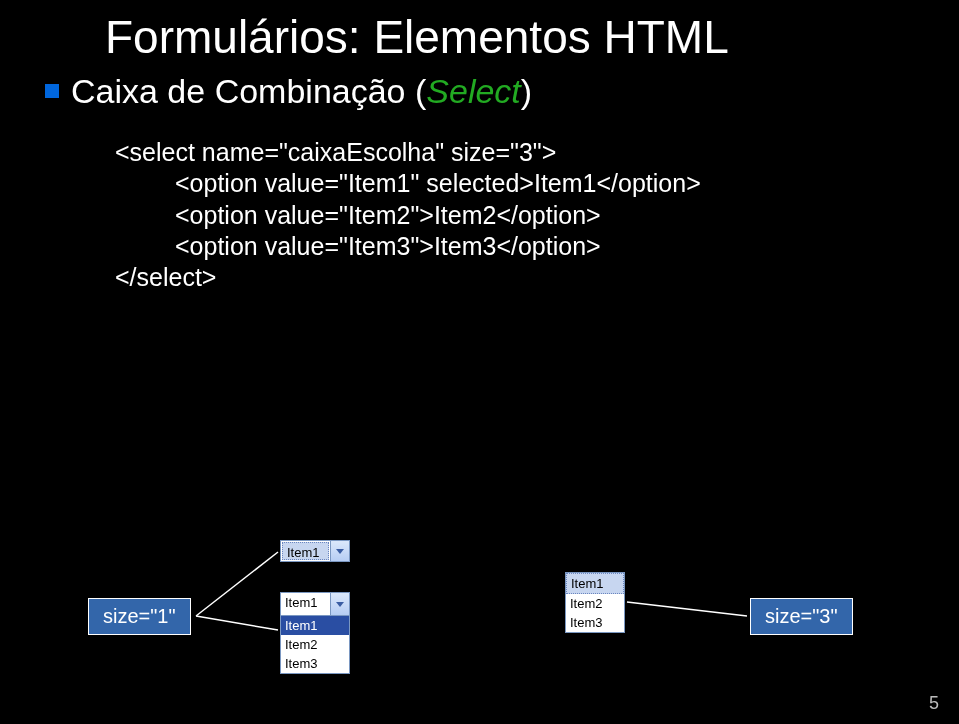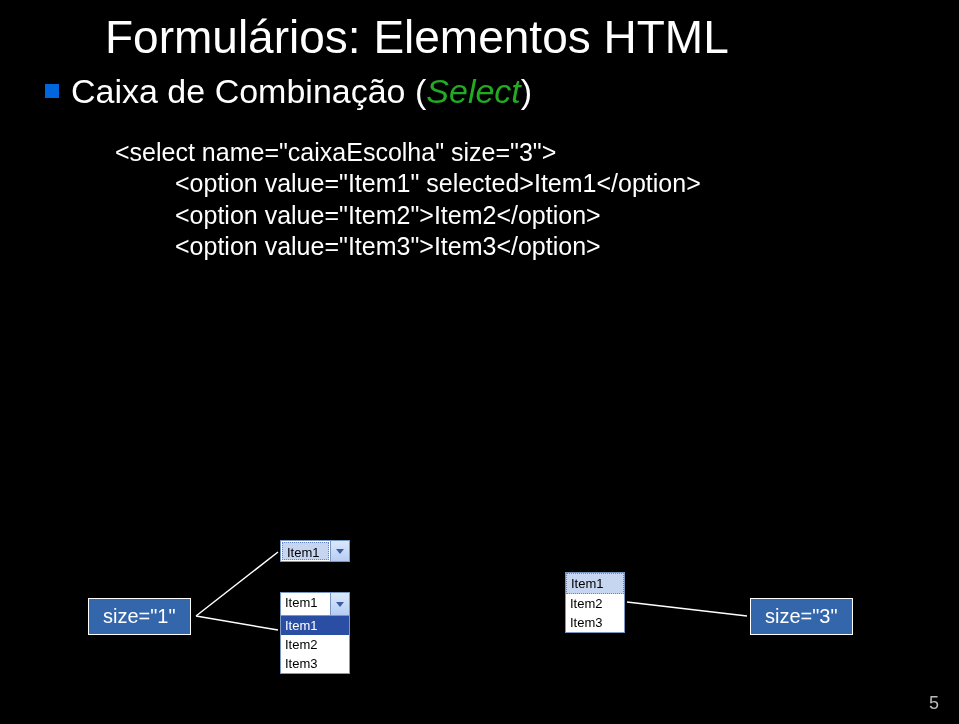--- a/index.html
+++ b/index.html
@@ -199,20 +199,21 @@
   <div class="level1">
     <span class="bullet-sq"></span><span>Caixa de Combinação (</span><span class="italic-sel">Select</span><span>)</span>
   </div>
 
 
   <div class="code-block">
     <div>&lt;select name="caixaEscolha" size="3"&gt;</div>
     <span class="indent">&lt;option value="Item1" selected&gt;Item1&lt;/option&gt;</span>
     <span class="indent">&lt;option value="Item2"&gt;Item2&lt;/option&gt;</span>
     <span class="indent">&lt;option value="Item3"&gt;Item3&lt;/option&gt;</span>
+    <div>&lt;/select&gt;</div>
   </div>
 
   <div class="diagram-area">
 
     <svg class="connector">
       <line x1="196" y1="106" x2="278" y2="42" stroke="#fff" stroke-width="1.5"></line>
       <line x1="196" y1="106" x2="278" y2="120" stroke="#fff" stroke-width="1.5"></line>
       <line x1="627" y1="92" x2="747" y2="106" stroke="#fff" stroke-width="1.5"></line>
     </svg>
 

